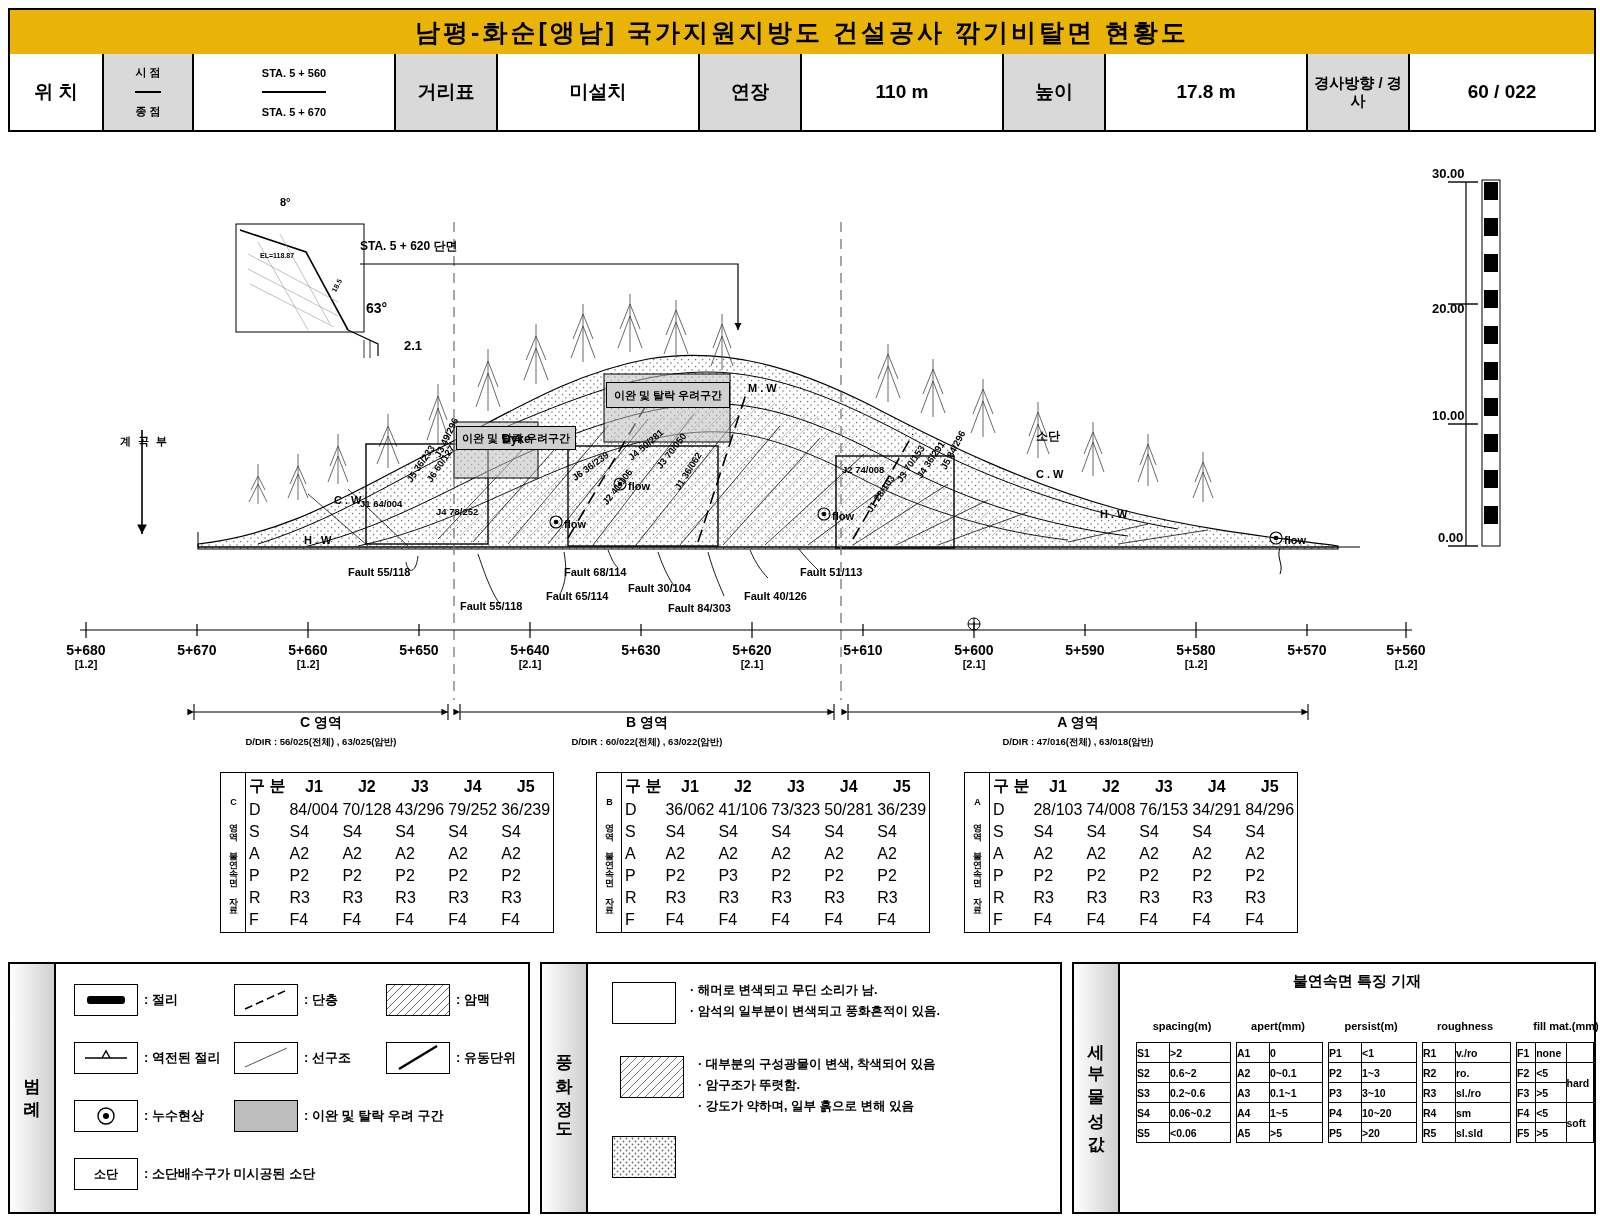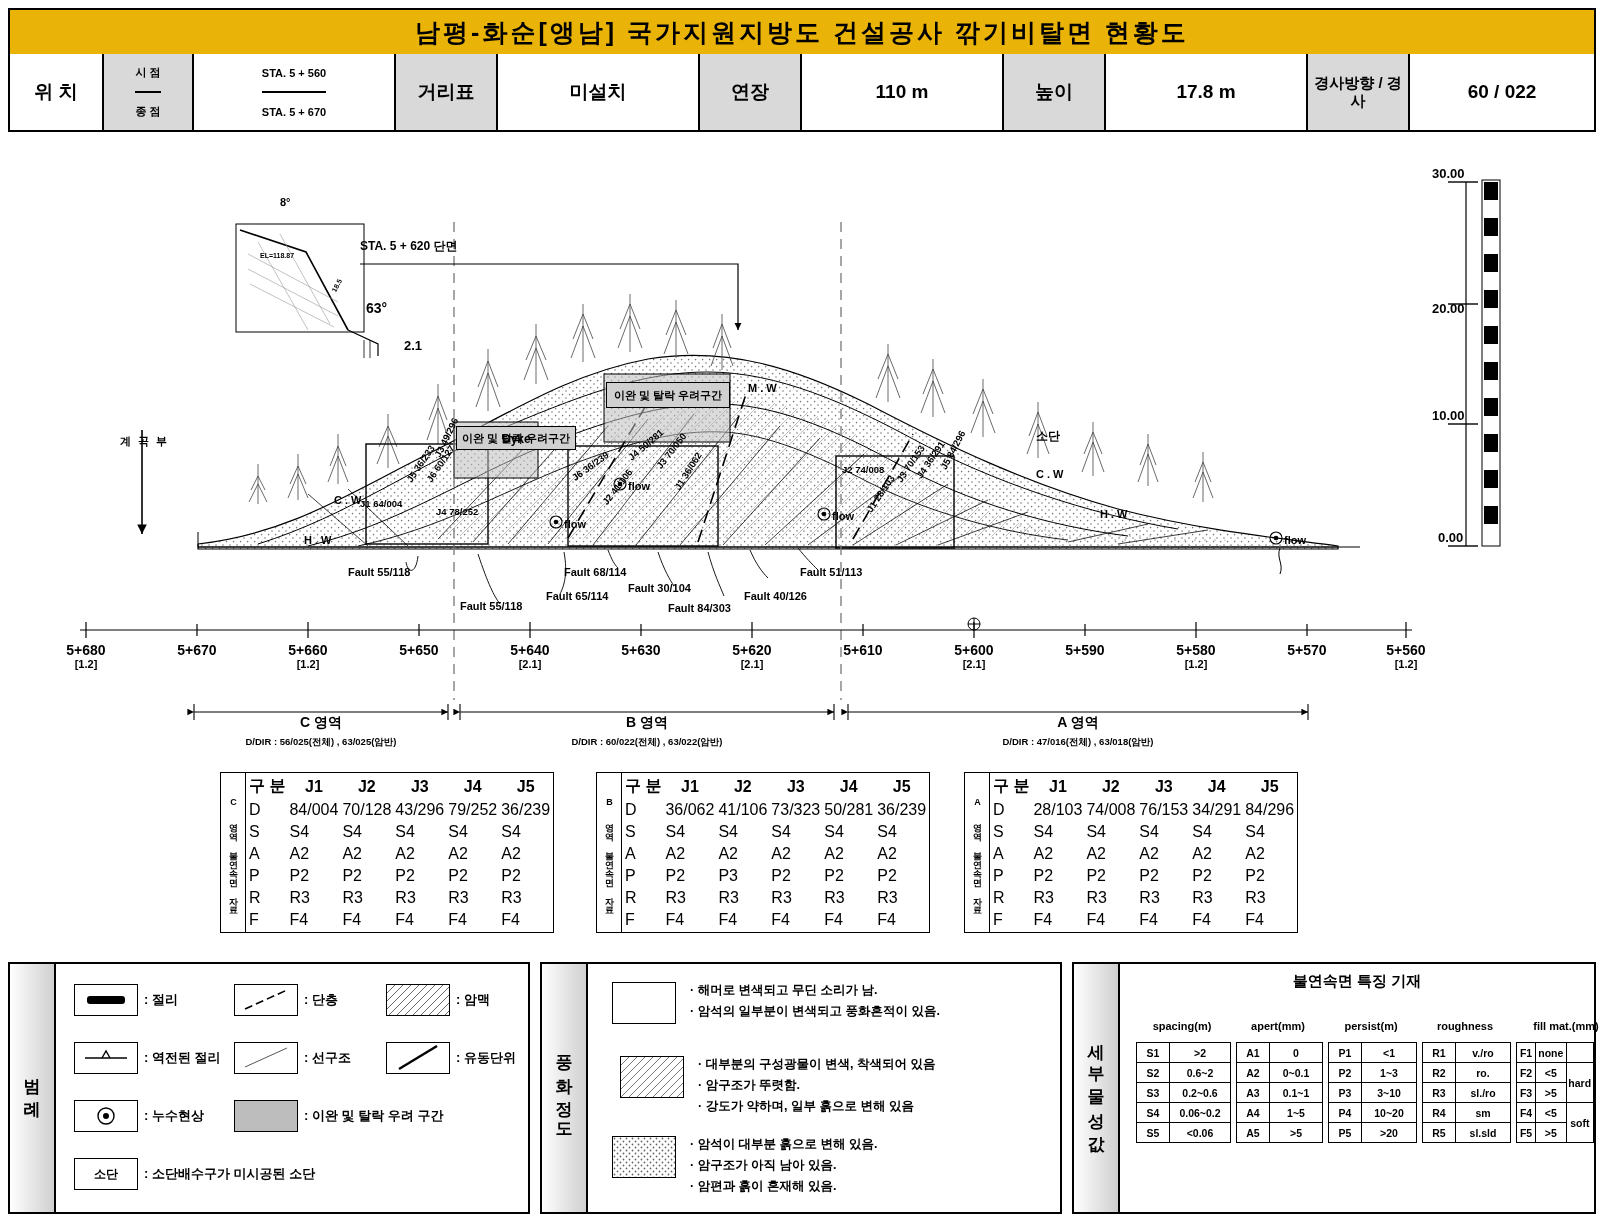--- a/index.html
+++ b/index.html
@@ -41,21 +41,21 @@
   .lg-item{position:absolute;display:flex;align-items:center;font-size:13px;font-weight:bold;}
   .lg-box{width:62px;height:30px;border:1px solid #000;margin-right:6px;background:#fff;position:relative;overflow:hidden;}
   .lg-txt{white-space:nowrap;}
 
   .w-item{position:absolute;display:flex;align-items:flex-start;font-size:12.5px;font-weight:bold;}
   .w-box{width:62px;height:40px;border:1.5px solid #000;margin-right:14px;background:#fff;position:relative;overflow:hidden;flex:none;}
   .w-lines div{margin-bottom:4px;white-space:nowrap;}
 
   .dtitle{position:absolute;left:0;top:8px;width:100%;text-align:center;font-size:15px;font-weight:bold;}
   .dtable{position:absolute;border:1px solid #000;border-collapse:collapse;}
-  .dtable td{border:1px solid #000;font-size:10.5px;text-align:center;font-weight:bold;padding:0;height:19px;}
+  .dtable td{border:1px solid #000;font-size:10.5px;text-align:left;font-weight:bold;padding:0;height:19px;}
   .dhead{font-size:11px;font-weight:bold;text-align:center;}
 
   .scale-lab{position:absolute;font-size:13px;font-weight:bold;}
   .sta-lab{position:absolute;text-align:center;font-size:14px;font-weight:bold;width:90px;}
   .sta-sub{font-size:11px;font-weight:bold;}
   .area-lab{position:absolute;text-align:center;font-size:14px;font-weight:bold;width:200px;}
   .area-sub{position:absolute;text-align:center;font-size:9.5px;font-weight:bold;width:300px;}
   .tag{position:absolute;font-size:9.5px;font-weight:bold;white-space:nowrap;}
   .tag-b{position:absolute;font-size:11px;font-weight:bold;white-space:nowrap;}
   .boxlabel{position:absolute;border:1px solid #000;background:#d0d0d0;font-size:11px;font-weight:bold;
@@ -750,25 +750,20 @@
           <svg width="62" height="40">
             <defs>
                 <pattern id="wp" width="6" height="6" patternUnits="userSpaceOnUse">
               <circle cx="1.5" cy="1.5" r="0.9" fill="#666"></circle>
               <circle cx="4.5" cy="4.5" r="0.9" fill="#666"></circle>
                 </pattern>
               </defs>
             <rect width="62" height="40" fill="url(#wp)"></rect>
           </svg>
         </div>
-        <div class="w-lines">
-          <div>· 암석이 대부분 흙으로 변해 있음.</div>
-          <div>· 암구조가 아직 남아 있음.</div>
-          <div>· 암편과 흙이 혼재해 있음.</div>
-        </div>
       </div>
     </div>
   </div>
 
   <div class="panel" style="left:1072px;top:962px;width:520px;height:248px;">
     <div class="panel-side">
       <span>세부물성값</span>
     </div>
     <div class="panel-body">
       <div class="dtitle">불연속면 특징 기재</div>

